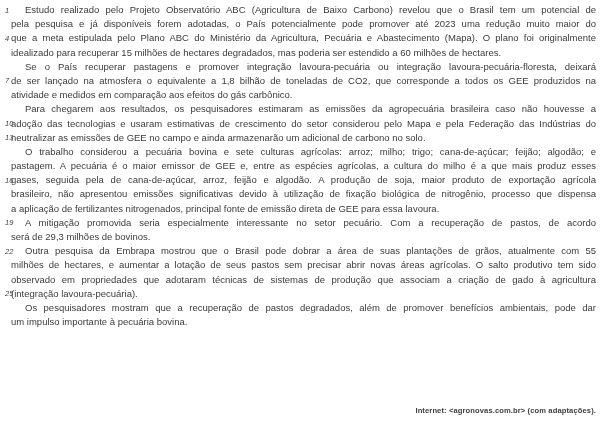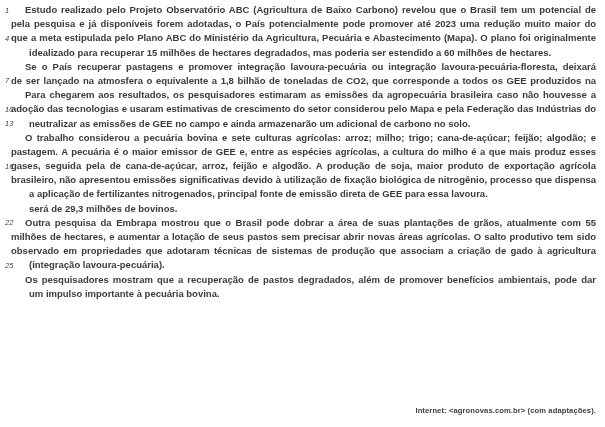--- a/index.html
+++ b/index.html
@@ -37,31 +37,29 @@
     font-style: italic;
     color: #454545;
     letter-spacing: 0.2px;
   }
   .row .txt {
     display: block;
     font-size: 9.5px;
     line-height: 14.2px;
     color: #3b3b3b;
     white-space: normal;
-    font-weight: bold;
   }
   .row.justify .txt {
     text-align: justify;
     text-align-last: justify;
     -moz-text-align-last: justify;
   }
   .row.left .txt {
     text-align: center;
     text-align-last: left;
-    margin-left: 18px;
   }
   .row.indent .txt {
     text-indent: 14px;
   }
   .source {
     position: absolute;
     top: 406px;
     right: 9px;
     font-size: 7.6px;
     font-weight: bold;
@@ -90,20 +88,23 @@
       <div class="row left">
         <span class="txt">idealizado para recuperar 15 milhões de hectares degradados, mas poderia ser estendido a 60 milhões de hectares.</span>
       </div>
       <div class="row justify indent">
         <span class="txt">Se o País recuperar pastagens e promover integração lavoura-pecuária ou integração lavoura-pecuária-floresta, deixará</span>
       </div>
       <div class="row justify">
         <span class="num">7</span>
         <span class="txt">de ser lançado na atmosfera o equivalente a 1,8 bilhão de toneladas de CO2, que corresponde a todos os GEE produzidos na</span>
       </div>
+      <div class="row left">
+        <span class="txt">atividade e medidos em comparação aos efeitos do gás carbônico.</span>
+      </div>
       <div class="row justify indent">
         <span class="txt">Para chegarem aos resultados, os pesquisadores estimaram as emissões da agropecuária brasileira caso não houvesse a</span>
       </div>
       <div class="row justify">
         <span class="num">10</span>
         <span class="txt">adoção das tecnologias e usaram estimativas de crescimento do setor considerou pelo Mapa e pela Federação das Indústrias do</span>
       </div>
       <div class="row left">
         <span class="num">13</span>
         <span class="txt">neutralizar as emissões de GEE no campo e ainda armazenarão um adicional de carbono no solo.</span>
@@ -116,20 +117,24 @@
       </div>
       <div class="row justify">
         <span class="num">16</span>
         <span class="txt">gases, seguida pela de cana-de-açúcar, arroz, feijão e algodão. A produção de soja, maior produto de exportação agrícola</span>
       </div>
       <div class="row justify">
         <span class="txt">brasileiro, não apresentou emissões significativas devido à utilização de fixação biológica de nitrogênio, processo que dispensa</span>
       </div>
       <div class="row left">
         <span class="txt">a aplicação de fertilizantes nitrogenados, principal fonte de emissão direta de GEE para essa lavoura.</span>
+      </div>
+      <div class="row justify indent">
+        <span class="num">19</span>
+        <span class="txt">A mitigação promovida seria especialmente interessante no setor pecuário. Com a recuperação de pastos, de acordo</span>
       </div>
       <div class="row left">
         <span class="txt">será de 29,3 milhões de bovinos.</span>
       </div>
       <div class="row justify indent">
         <span class="num">22</span>
         <span class="txt">Outra pesquisa da Embrapa mostrou que o Brasil pode dobrar a área de suas plantações de grãos, atualmente com 55</span>
       </div>
       <div class="row justify">
         <span class="txt">milhões de hectares, e aumentar a lotação de seus pastos sem precisar abrir novas áreas agrícolas. O salto produtivo tem sido</span>

